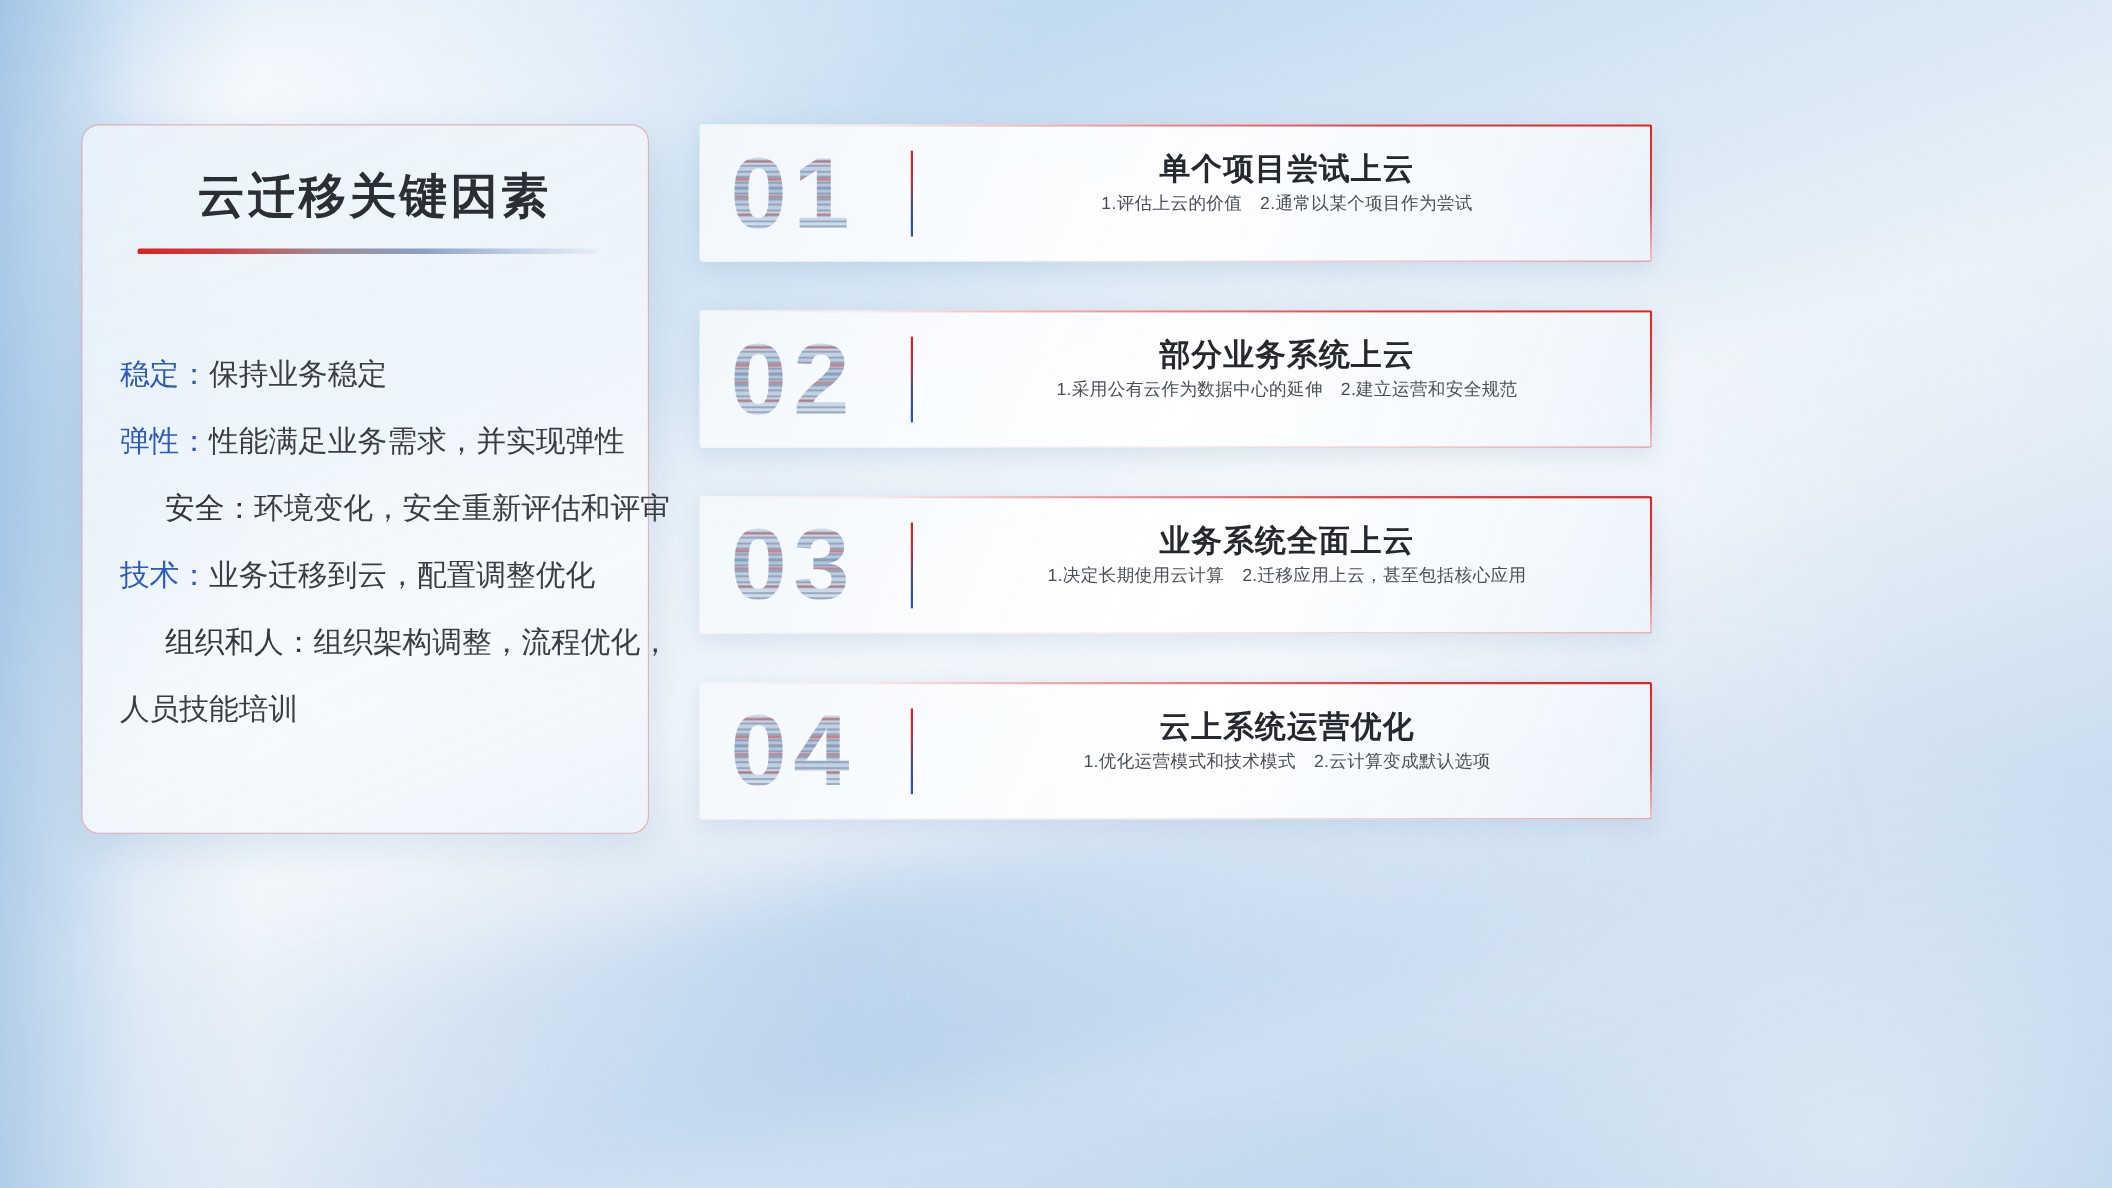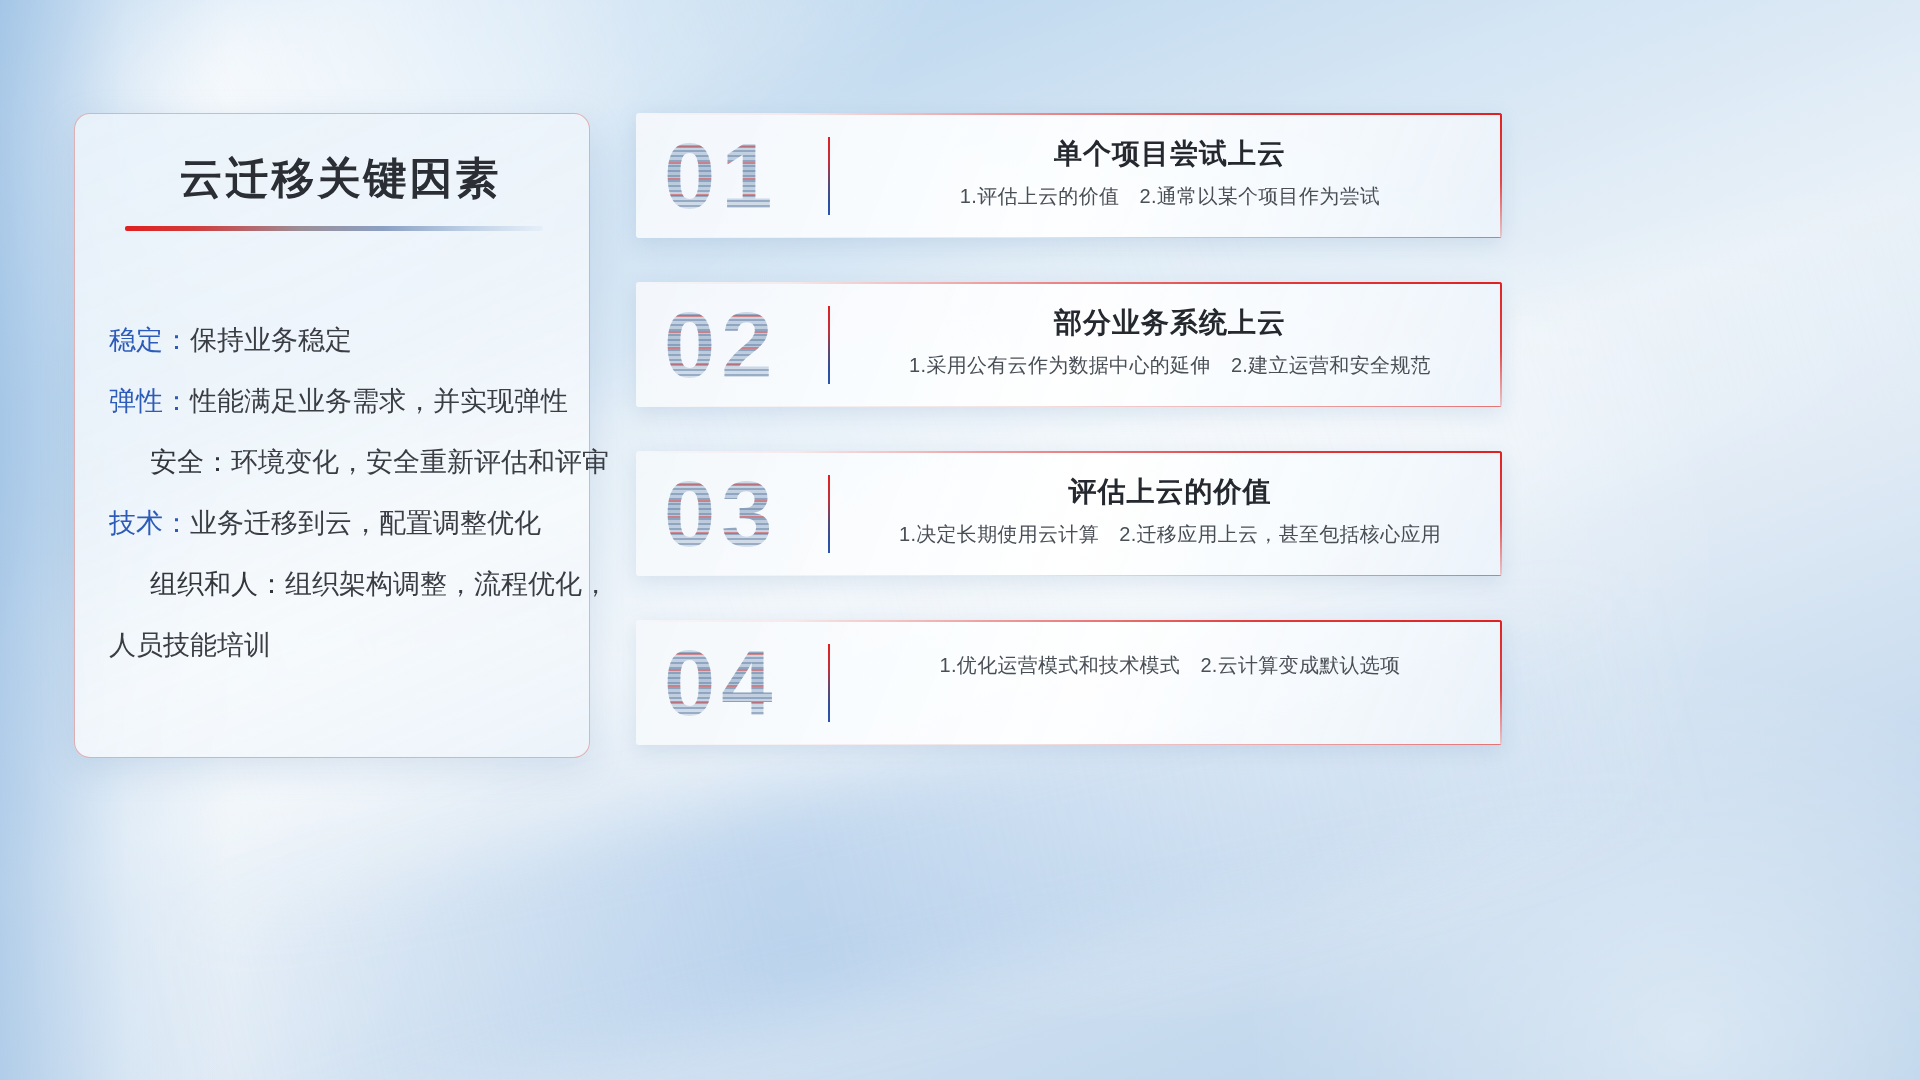--- a/index.html
+++ b/index.html
@@ -282,22 +282,21 @@
     left: 222px; top: 22px; right: 20px;
   }
   .card-title {
     font-size: 28px;
     font-weight: bold;
     color: #25292f;
     letter-spacing: 1px;
     line-height: 38px;
   }
   .card-desc {
-    margin-top: 10px;
-    font-size: 20px;
+    font-size: 16px;
     color: #4a4f56;
     line-height: 26px;
     letter-spacing: 0.3px;
   }
 </style>
 </head>
 <body>
 
 <div id="slide">
   <div class="glow glow-tl"></div>
@@ -348,29 +347,30 @@
         </div>
       </div>
       <div class="card">
         <div class="card-top-line"></div>
         <div class="card-right-line"></div>
         <div class="card-bottom-line"></div>
         <div class="card-num">03</div>
         <div class="card-num-accent">03</div>
         <div class="card-divider"></div>
         <div class="card-body">
-          <div class="card-title">评估上云的价值</div>
+          <div class="card-title">业务系统全面上云</div>
           <div class="card-desc">1.决定长期使用云计算　2.迁移应用上云，甚至包括核心应用</div>
         </div>
       </div>
       <div class="card">
         <div class="card-top-line"></div>
         <div class="card-right-line"></div>
         <div class="card-bottom-line"></div>
         <div class="card-num">04</div>
         <div class="card-num-accent">04</div>
         <div class="card-divider"></div>
         <div class="card-body">
+          <div class="card-title">云上系统运营优化</div>
           <div class="card-desc">1.优化运营模式和技术模式　2.云计算变成默认选项</div>
         </div>
       </div>
     </div>
 </div>
 
 </body></html>

